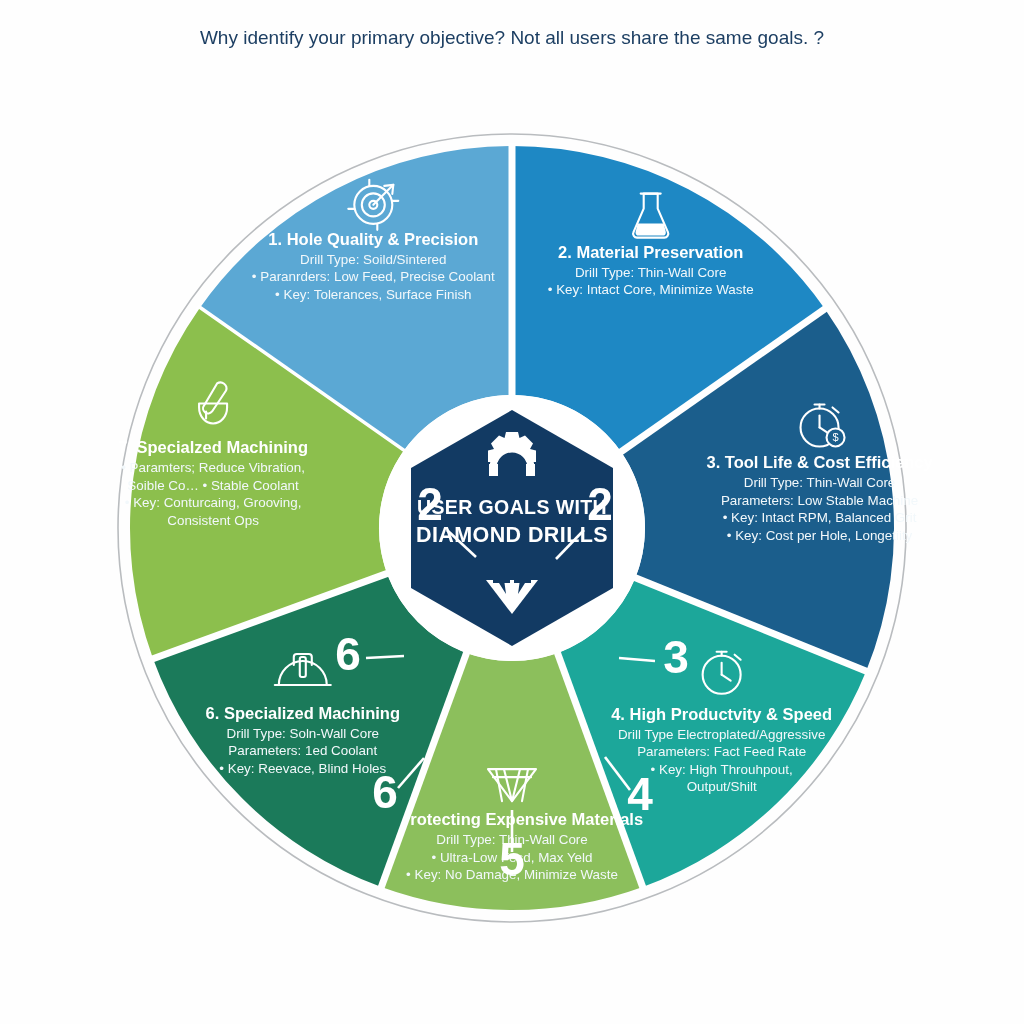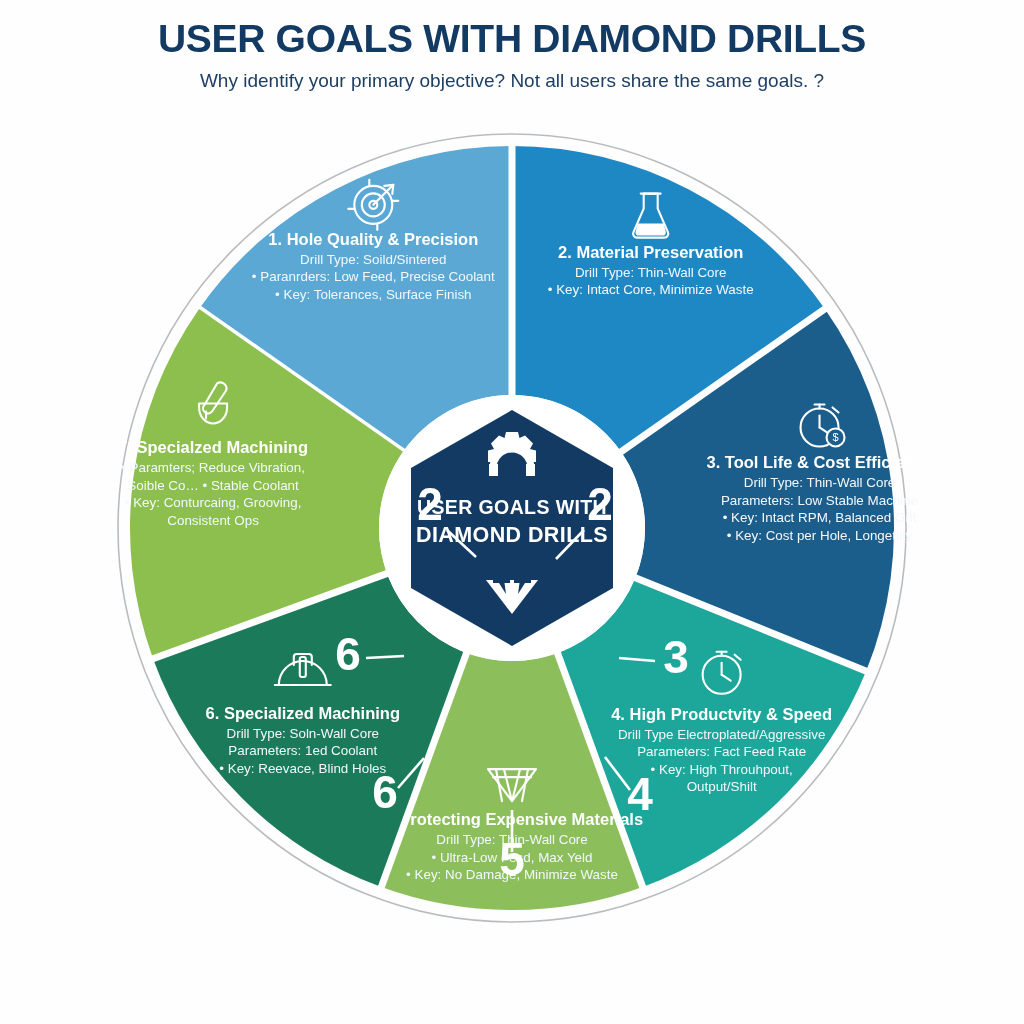--- a/index.html
+++ b/index.html
@@ -88,21 +88,20 @@
   .leader { stroke: #ffffff; stroke-width: 2.6; fill: none; }
   .divider { stroke: #ffffff; stroke-width: 7; fill: none; }
   .icon-stroke { fill: none; stroke: #ffffff; stroke-width: 2.1; stroke-linecap: round; stroke-linejoin: round; }
 </style>
 </head>
 <body>
 
 <div id="page">
 
   <div class="header">
-    <div class="title">USER GOALS WITH DIAMOND DRILLS</div>
     <div class="subtitle">Why identify your primary objective? Not all users share the same goals. ?</div>
   </div>
 
   <svg id="wheel" viewBox="0 0 1024 900">
     <defs>
       <path id="arcpath" d="M 120,540 A 392,392 0 0 1 904,540"></path>
       <clipPath id="hubclip">
           <circle cx="512" cy="418" r="132"></circle>
         </clipPath>
     </defs>

